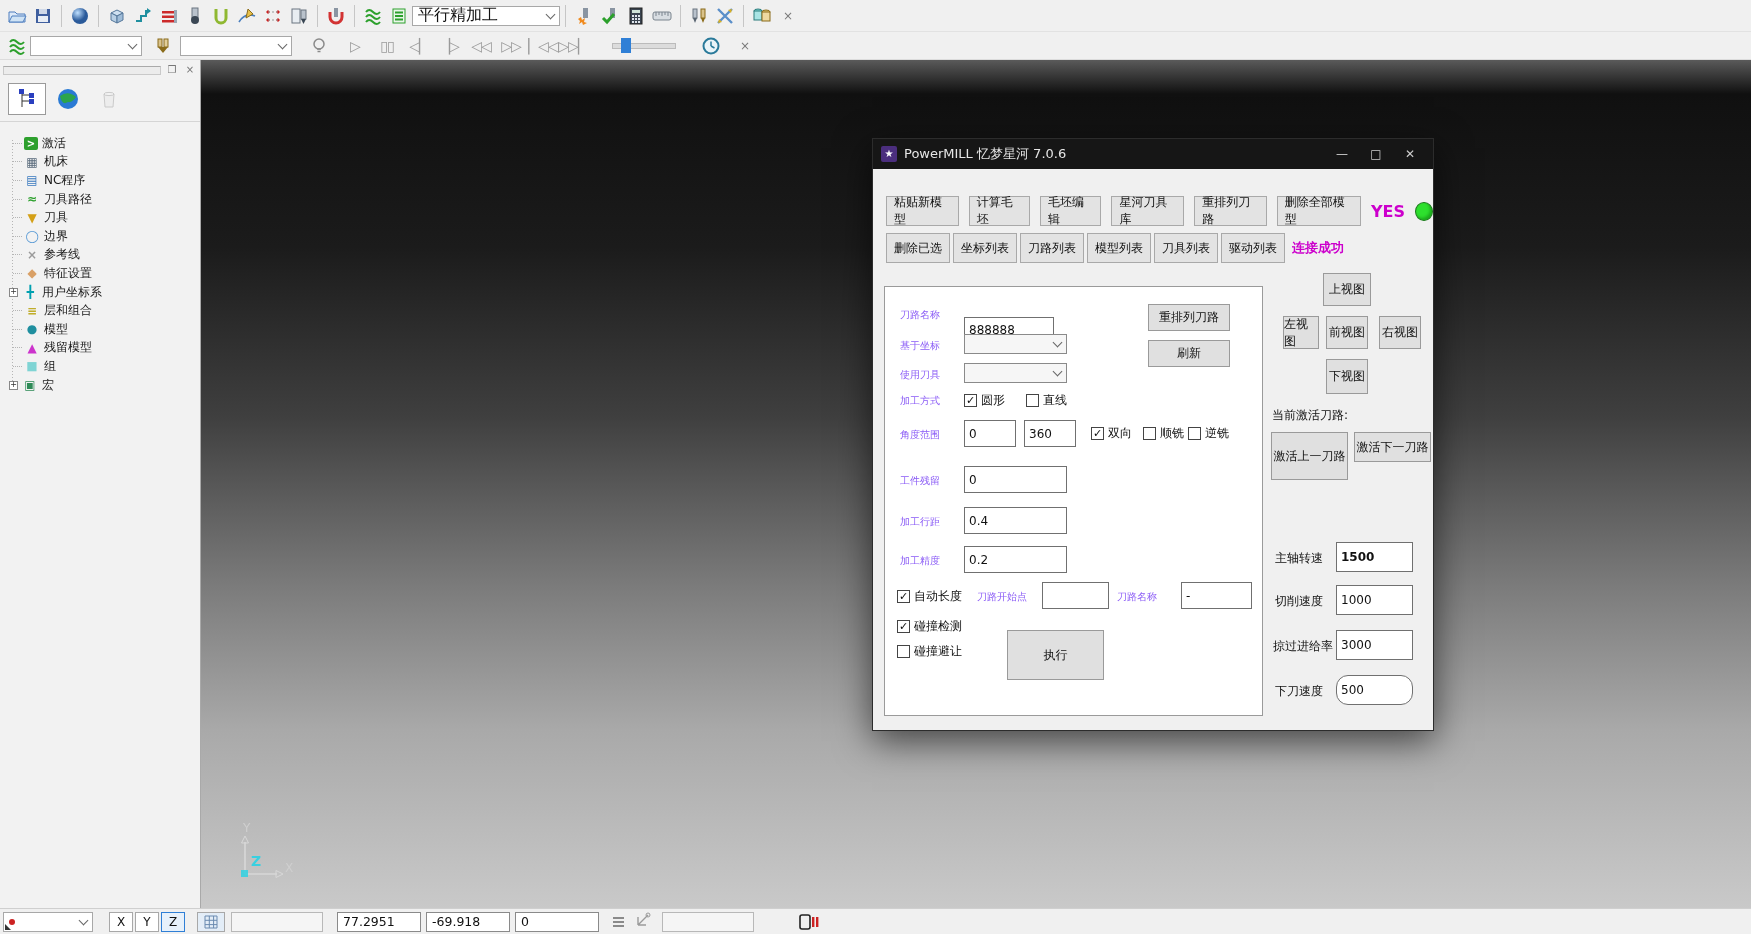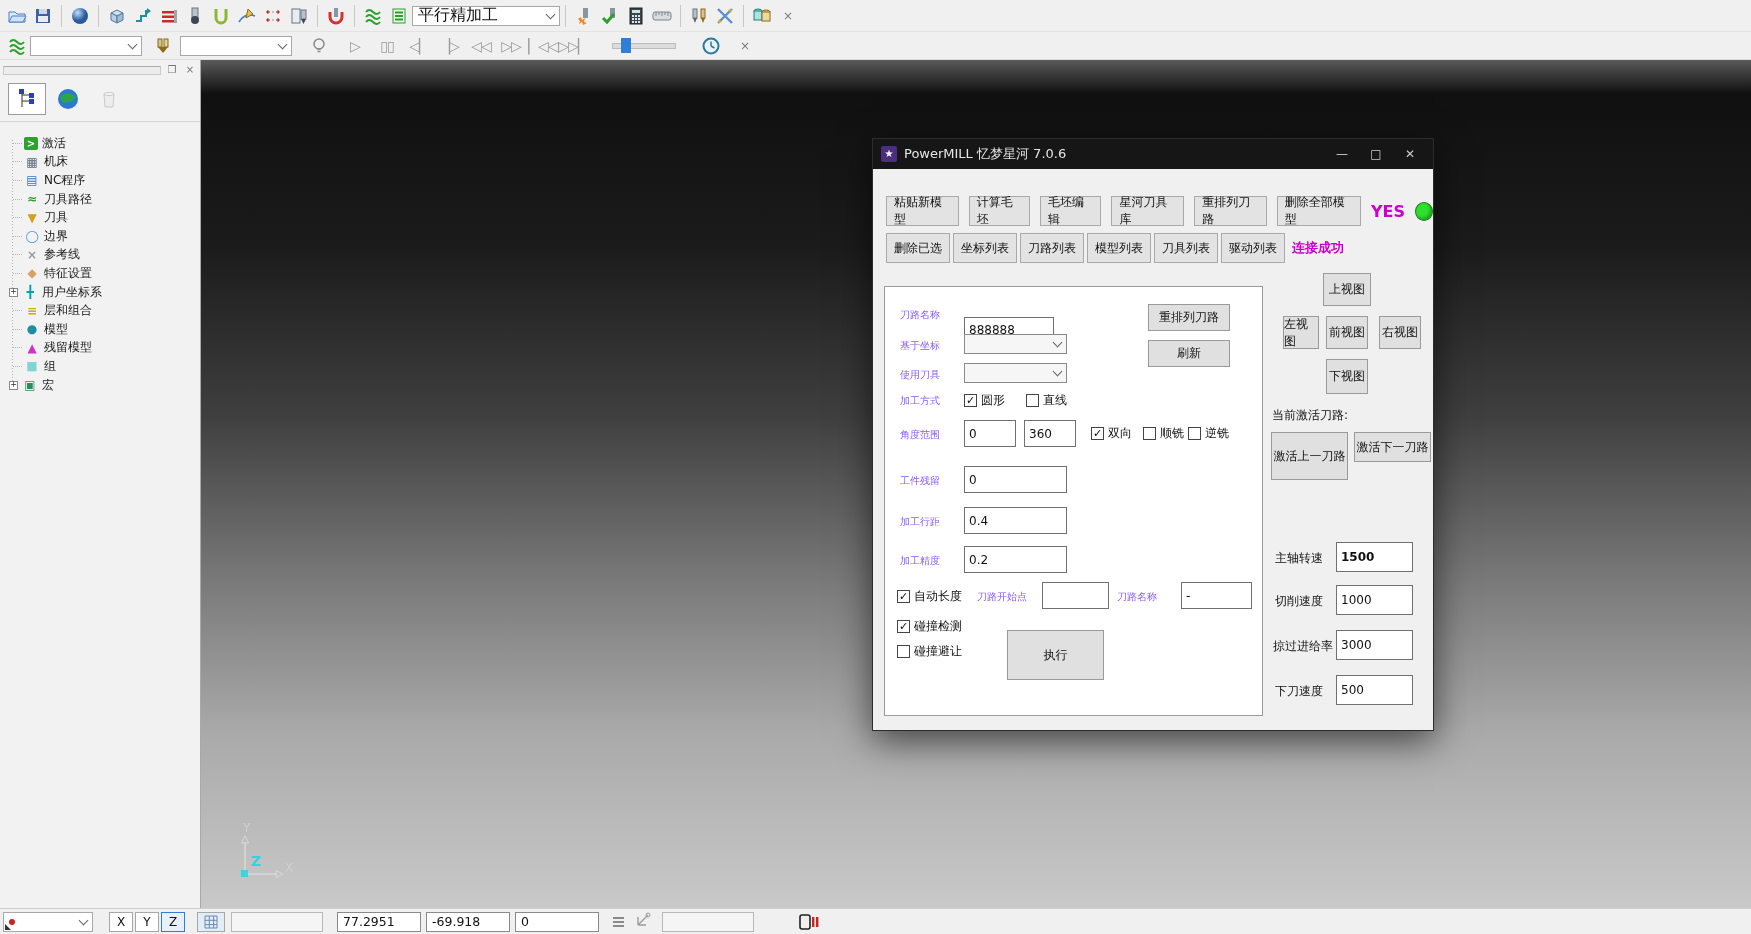--- a/index.html
+++ b/index.html
@@ -580,21 +580,21 @@
     <span class="bigbtn" style="left:398px;top:293px;width:77px;height:48px">激活上一刀路</span>
     <span class="bigbtn" style="left:481px;top:293px;width:77px;height:30px">激活下一刀路</span>
 
     <span class="rlabel" style="left:402px;top:411px">主轴转速</span>
     <input class="inp" style="left: 463px; top: 403px; width: 77px; height: 30px; font-weight: bold;" value="1500">
     <span class="rlabel" style="left:402px;top:454px">切削速度</span>
     <input class="inp" style="left: 463px; top: 446px; width: 77px; height: 30px;" value="1000">
     <span class="rlabel" style="left:400px;top:499px">掠过进给率</span>
     <input class="inp" style="left: 463px; top: 491px; width: 77px; height: 30px;" value="3000">
     <span class="rlabel" style="left:402px;top:544px">下刀速度</span>
-    <input class="inp" style="left: 463px; top: 536px; width: 77px; height: 30px;" value="500">
+    <input class="inp" style="left: 463px; top: 536px; width: 77px; height: 30px; border-radius: 12px;" value="500">
   </div>
 
   <div class="sb">
     <span class="sb-combo">
       <span class="dot"></span>
       <span class="chev"></span>
     </span>
     <span class="axbtn" style="margin-left:16px">X</span>
     <span class="axbtn" style="margin-left:2px">Y</span>
     <span class="axbtn active" style="margin-left:2px">Z</span>

